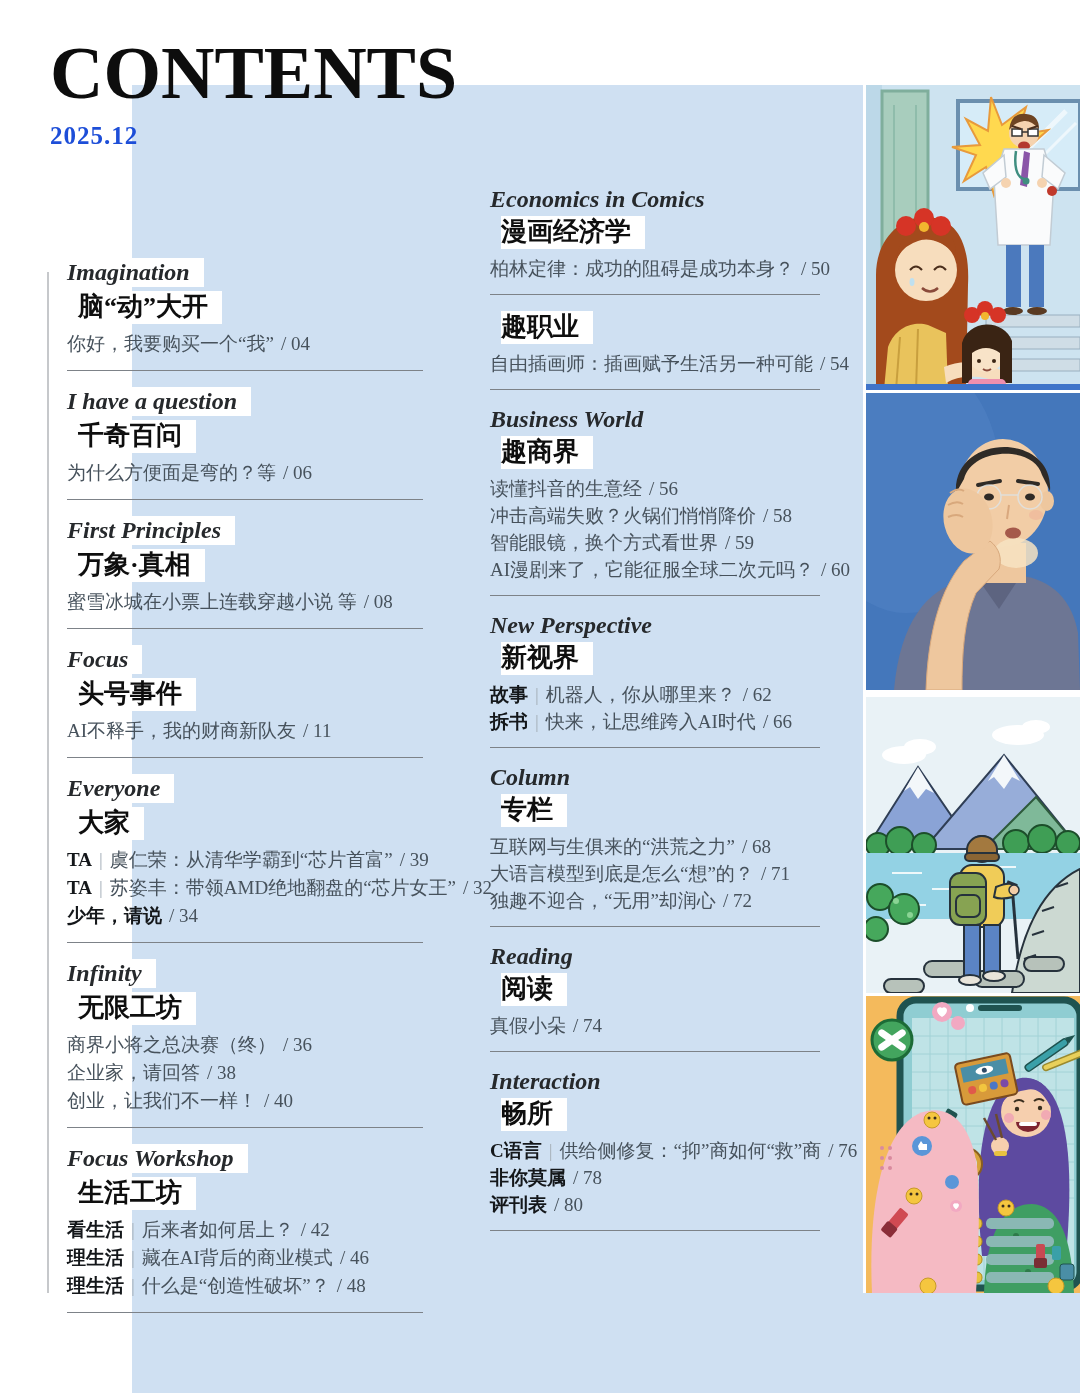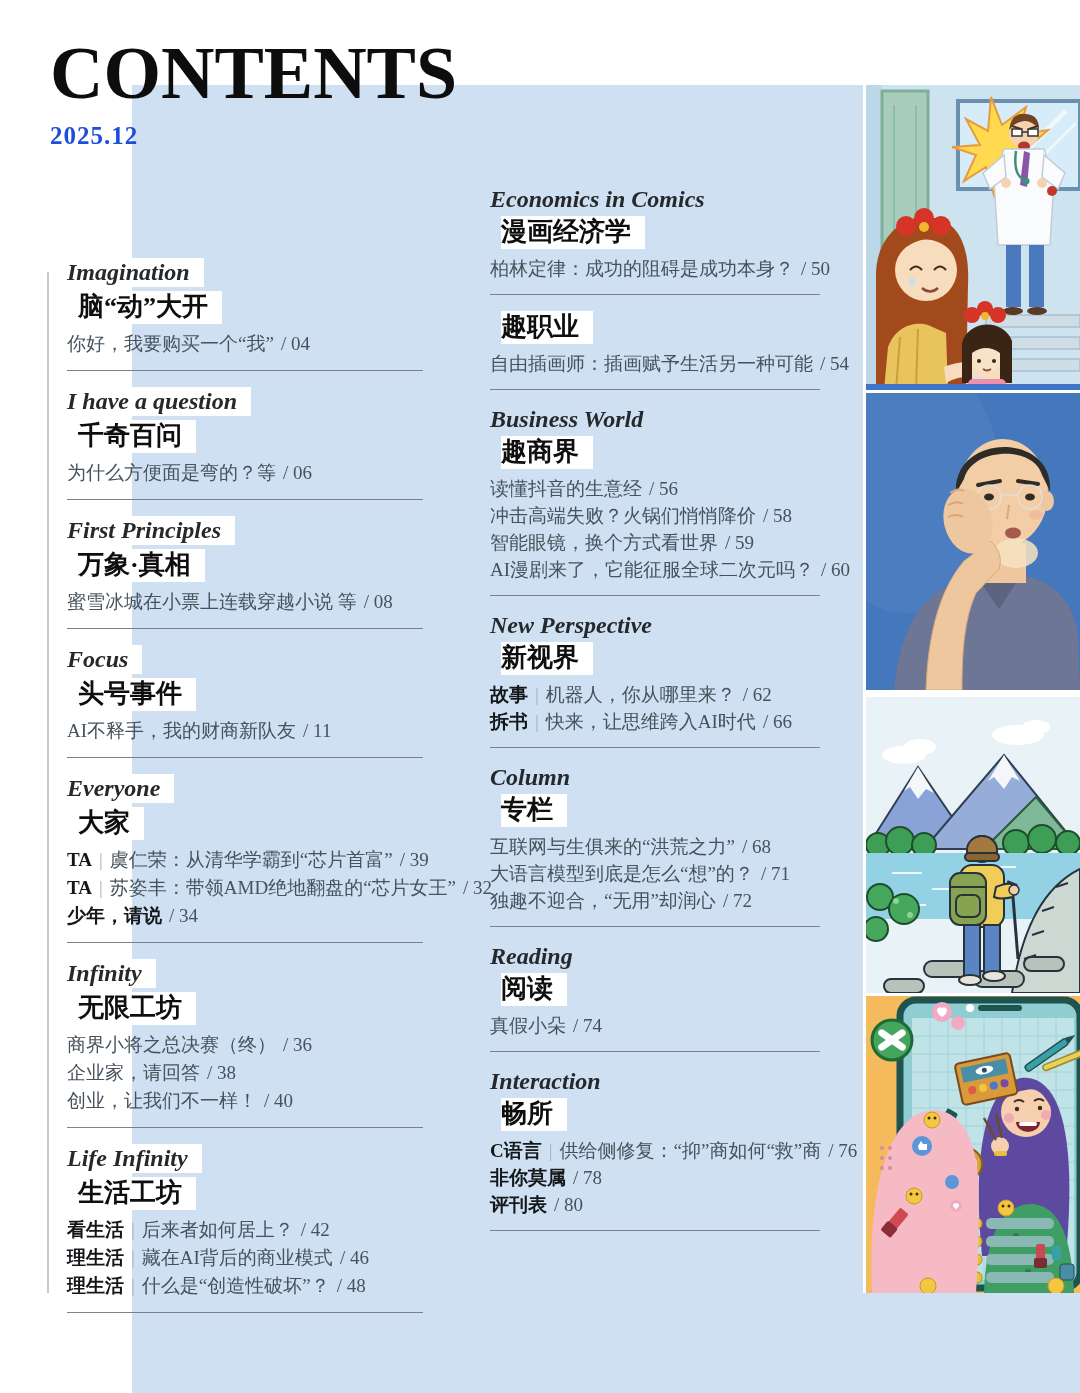--- a/index.html
+++ b/index.html
@@ -81,21 +81,21 @@
       </section>
       <section>
         <div class="sec-en boxed">Infinity</div>
         <div class="sec-zh boxed">无限工坊</div>
         <div class="item"><span class="txt">商界小将之总决赛（终）</span><span class="pg">/ 36</span></div>
         <div class="item"><span class="txt">企业家，请回答</span><span class="pg">/ 38</span></div>
         <div class="item"><span class="txt">创业，让我们不一样！</span><span class="pg">/ 40</span></div>
         <div class="divider"></div>
       </section>
       <section>
-        <div class="sec-en boxed">Life Infinity</div>
+        <div class="sec-en boxed">Focus Workshop</div>
         <div class="sec-zh boxed">生活工坊</div>
         <div class="item"><span class="prefix">看生活</span><span class="sep">|</span><span class="txt">后来者如何居上？</span><span class="pg">/ 42</span></div>
         <div class="item"><span class="prefix">理生活</span><span class="sep">|</span><span class="txt">藏在AI背后的商业模式</span><span class="pg">/ 46</span></div>
         <div class="item"><span class="prefix">理生活</span><span class="sep">|</span><span class="txt">什么是“创造性破坏”？</span><span class="pg">/ 48</span></div>
         <div class="divider"></div>
       </section>
     </div>
   <div class="col col-right" id="right-column">
       <section>
         <div class="sec-en">Economics in Comics</div>

